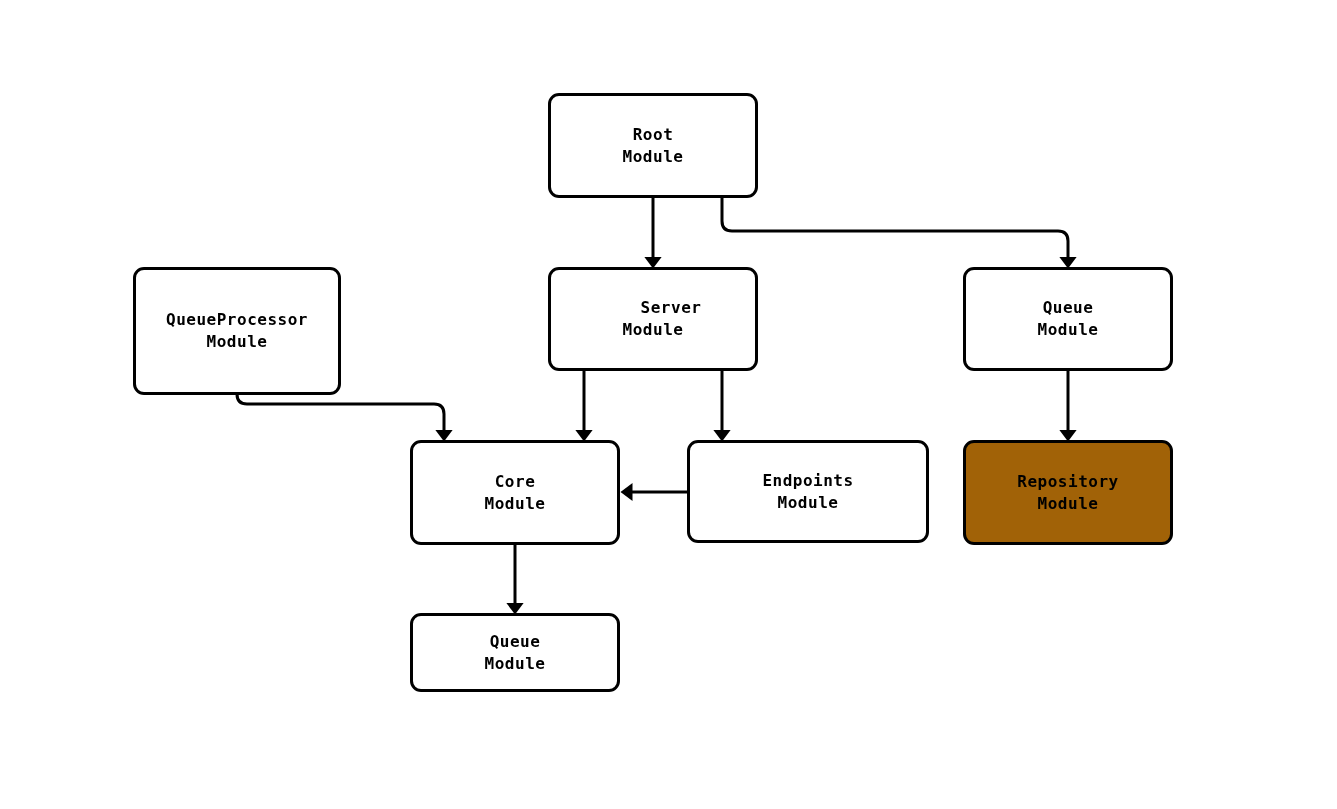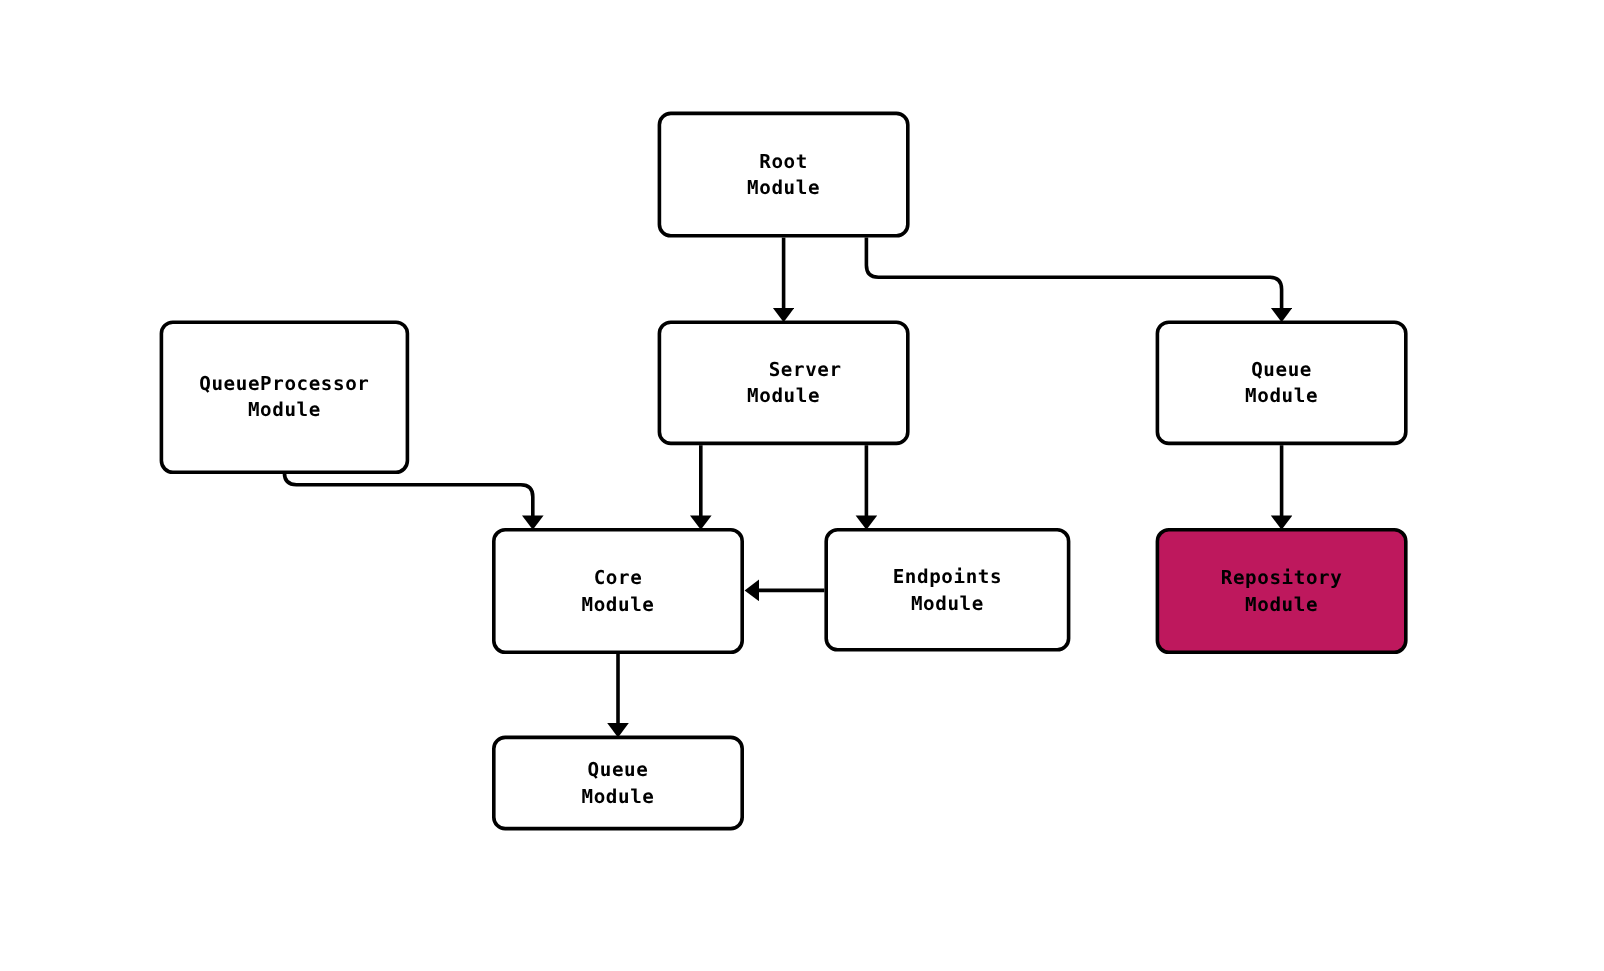--- a/index.html
+++ b/index.html
@@ -84,25 +84,25 @@
         <div class="node-label" style="color: rgb(0, 0, 0);">Module</div>
       </div>
       <div class="node" style="left: 963px; top: 267px; width: 210px; height: 104px; border-color: rgb(0, 0, 0); border-width: 3px; border-radius: 11px; background: rgb(255, 255, 255);">
         <div class="node-label" style="color: rgb(0, 0, 0);">Queue</div>
         <div class="node-label" style="color: rgb(0, 0, 0);">Module</div>
       </div>
       <div class="node" style="left: 410px; top: 440px; width: 210px; height: 105px; border-color: rgb(0, 0, 0); border-width: 3px; border-radius: 11px; background: rgb(255, 255, 255);">
         <div class="node-label" style="color: rgb(0, 0, 0);">Core</div>
         <div class="node-label" style="color: rgb(0, 0, 0);">Module</div>
       </div>
-      <div class="node" style="left: 687px; top: 440px; width: 205px; height: 103px; border-color: rgb(0, 0, 0); border-width: 3px; border-radius: 11px; background: rgb(255, 255, 255);">
+      <div class="node" style="left: 687px; top: 440px; width: 242px; height: 103px; border-color: rgb(0, 0, 0); border-width: 3px; border-radius: 11px; background: rgb(255, 255, 255);">
         <div class="node-label" style="color: rgb(0, 0, 0);">Endpoints</div>
         <div class="node-label" style="color: rgb(0, 0, 0);">Module</div>
       </div>
-      <div class="node" style="left: 963px; top: 440px; width: 210px; height: 105px; border-color: rgb(0, 0, 0); border-width: 3px; border-radius: 11px; background: #be185d;">
+      <div class="node" style="left: 963px; top: 440px; width: 210px; height: 105px; border-color: rgb(0, 0, 0); border-width: 3px; border-radius: 11px; background: #a16207;">
         <div class="node-label" style="color: rgb(0, 0, 0);">Repository</div>
         <div class="node-label" style="color: rgb(0, 0, 0);">Module</div>
       </div>
       <div class="node" style="left: 410px; top: 613px; width: 210px; height: 79px; border-color: rgb(0, 0, 0); border-width: 3px; border-radius: 11px; background: rgb(255, 255, 255);">
         <div class="node-label" style="color: rgb(0, 0, 0);">Queue</div>
         <div class="node-label" style="color: rgb(0, 0, 0);">Module</div>
       </div>
     </div>
 
 </div>

